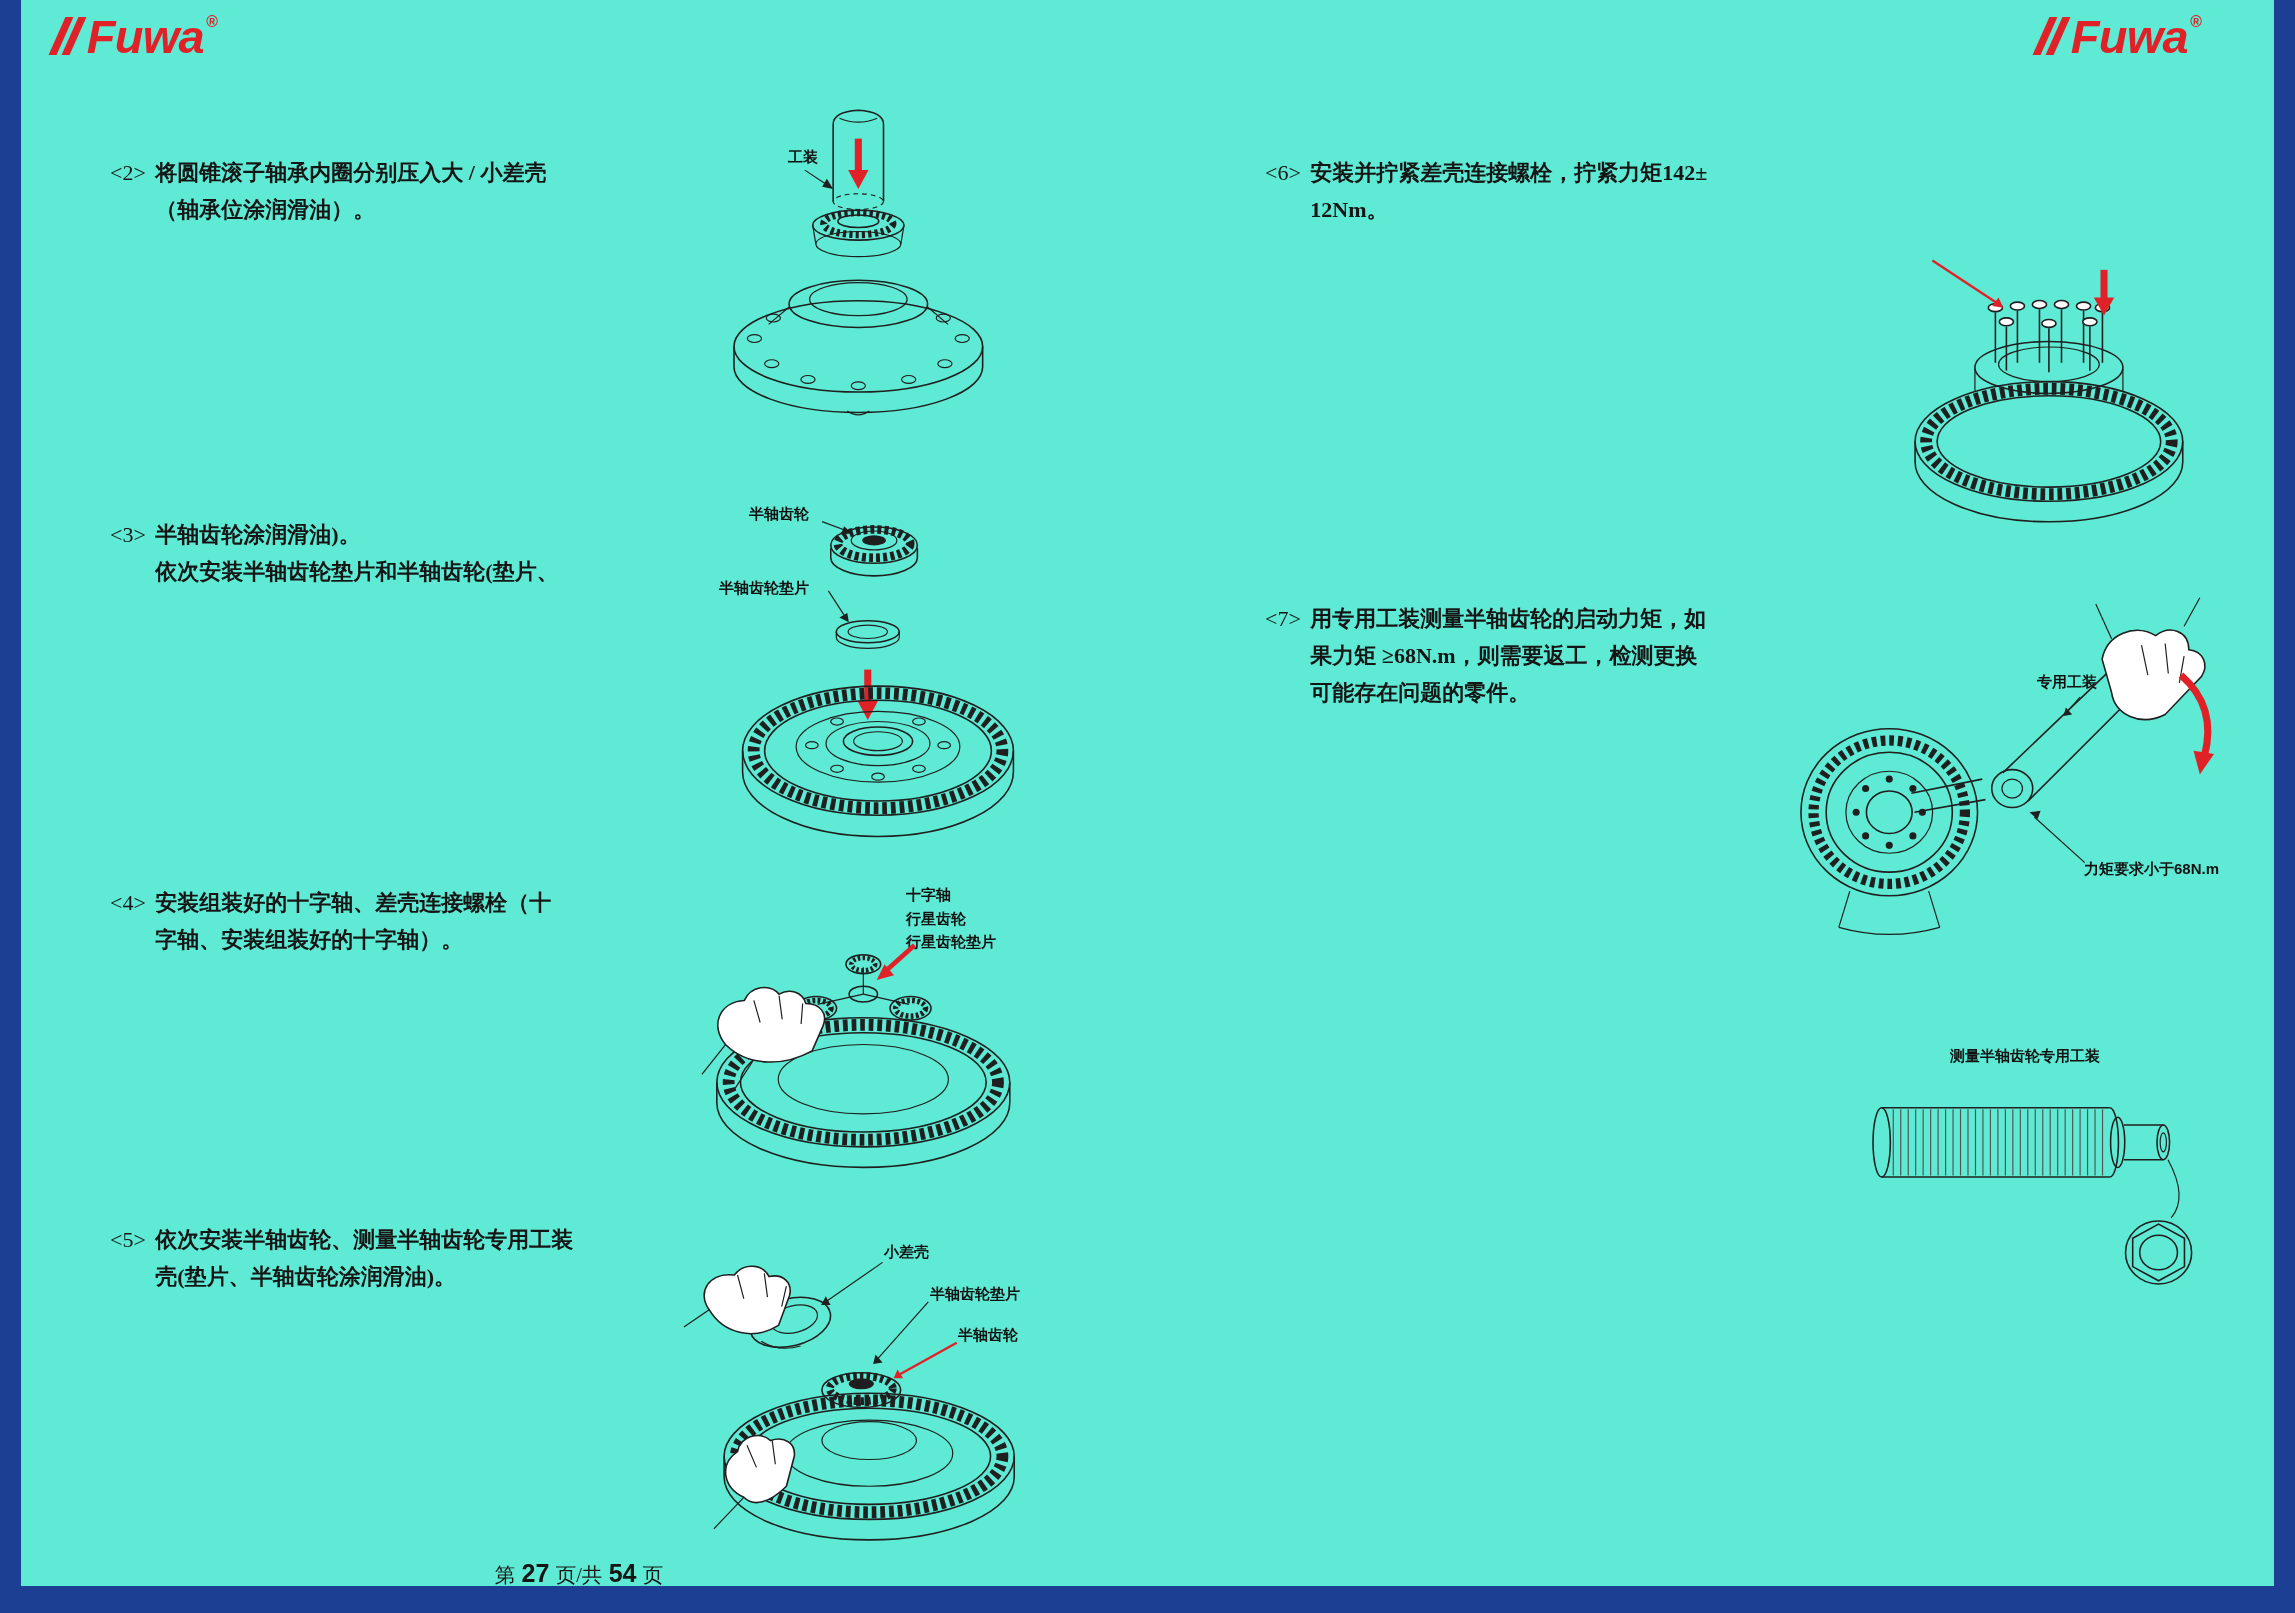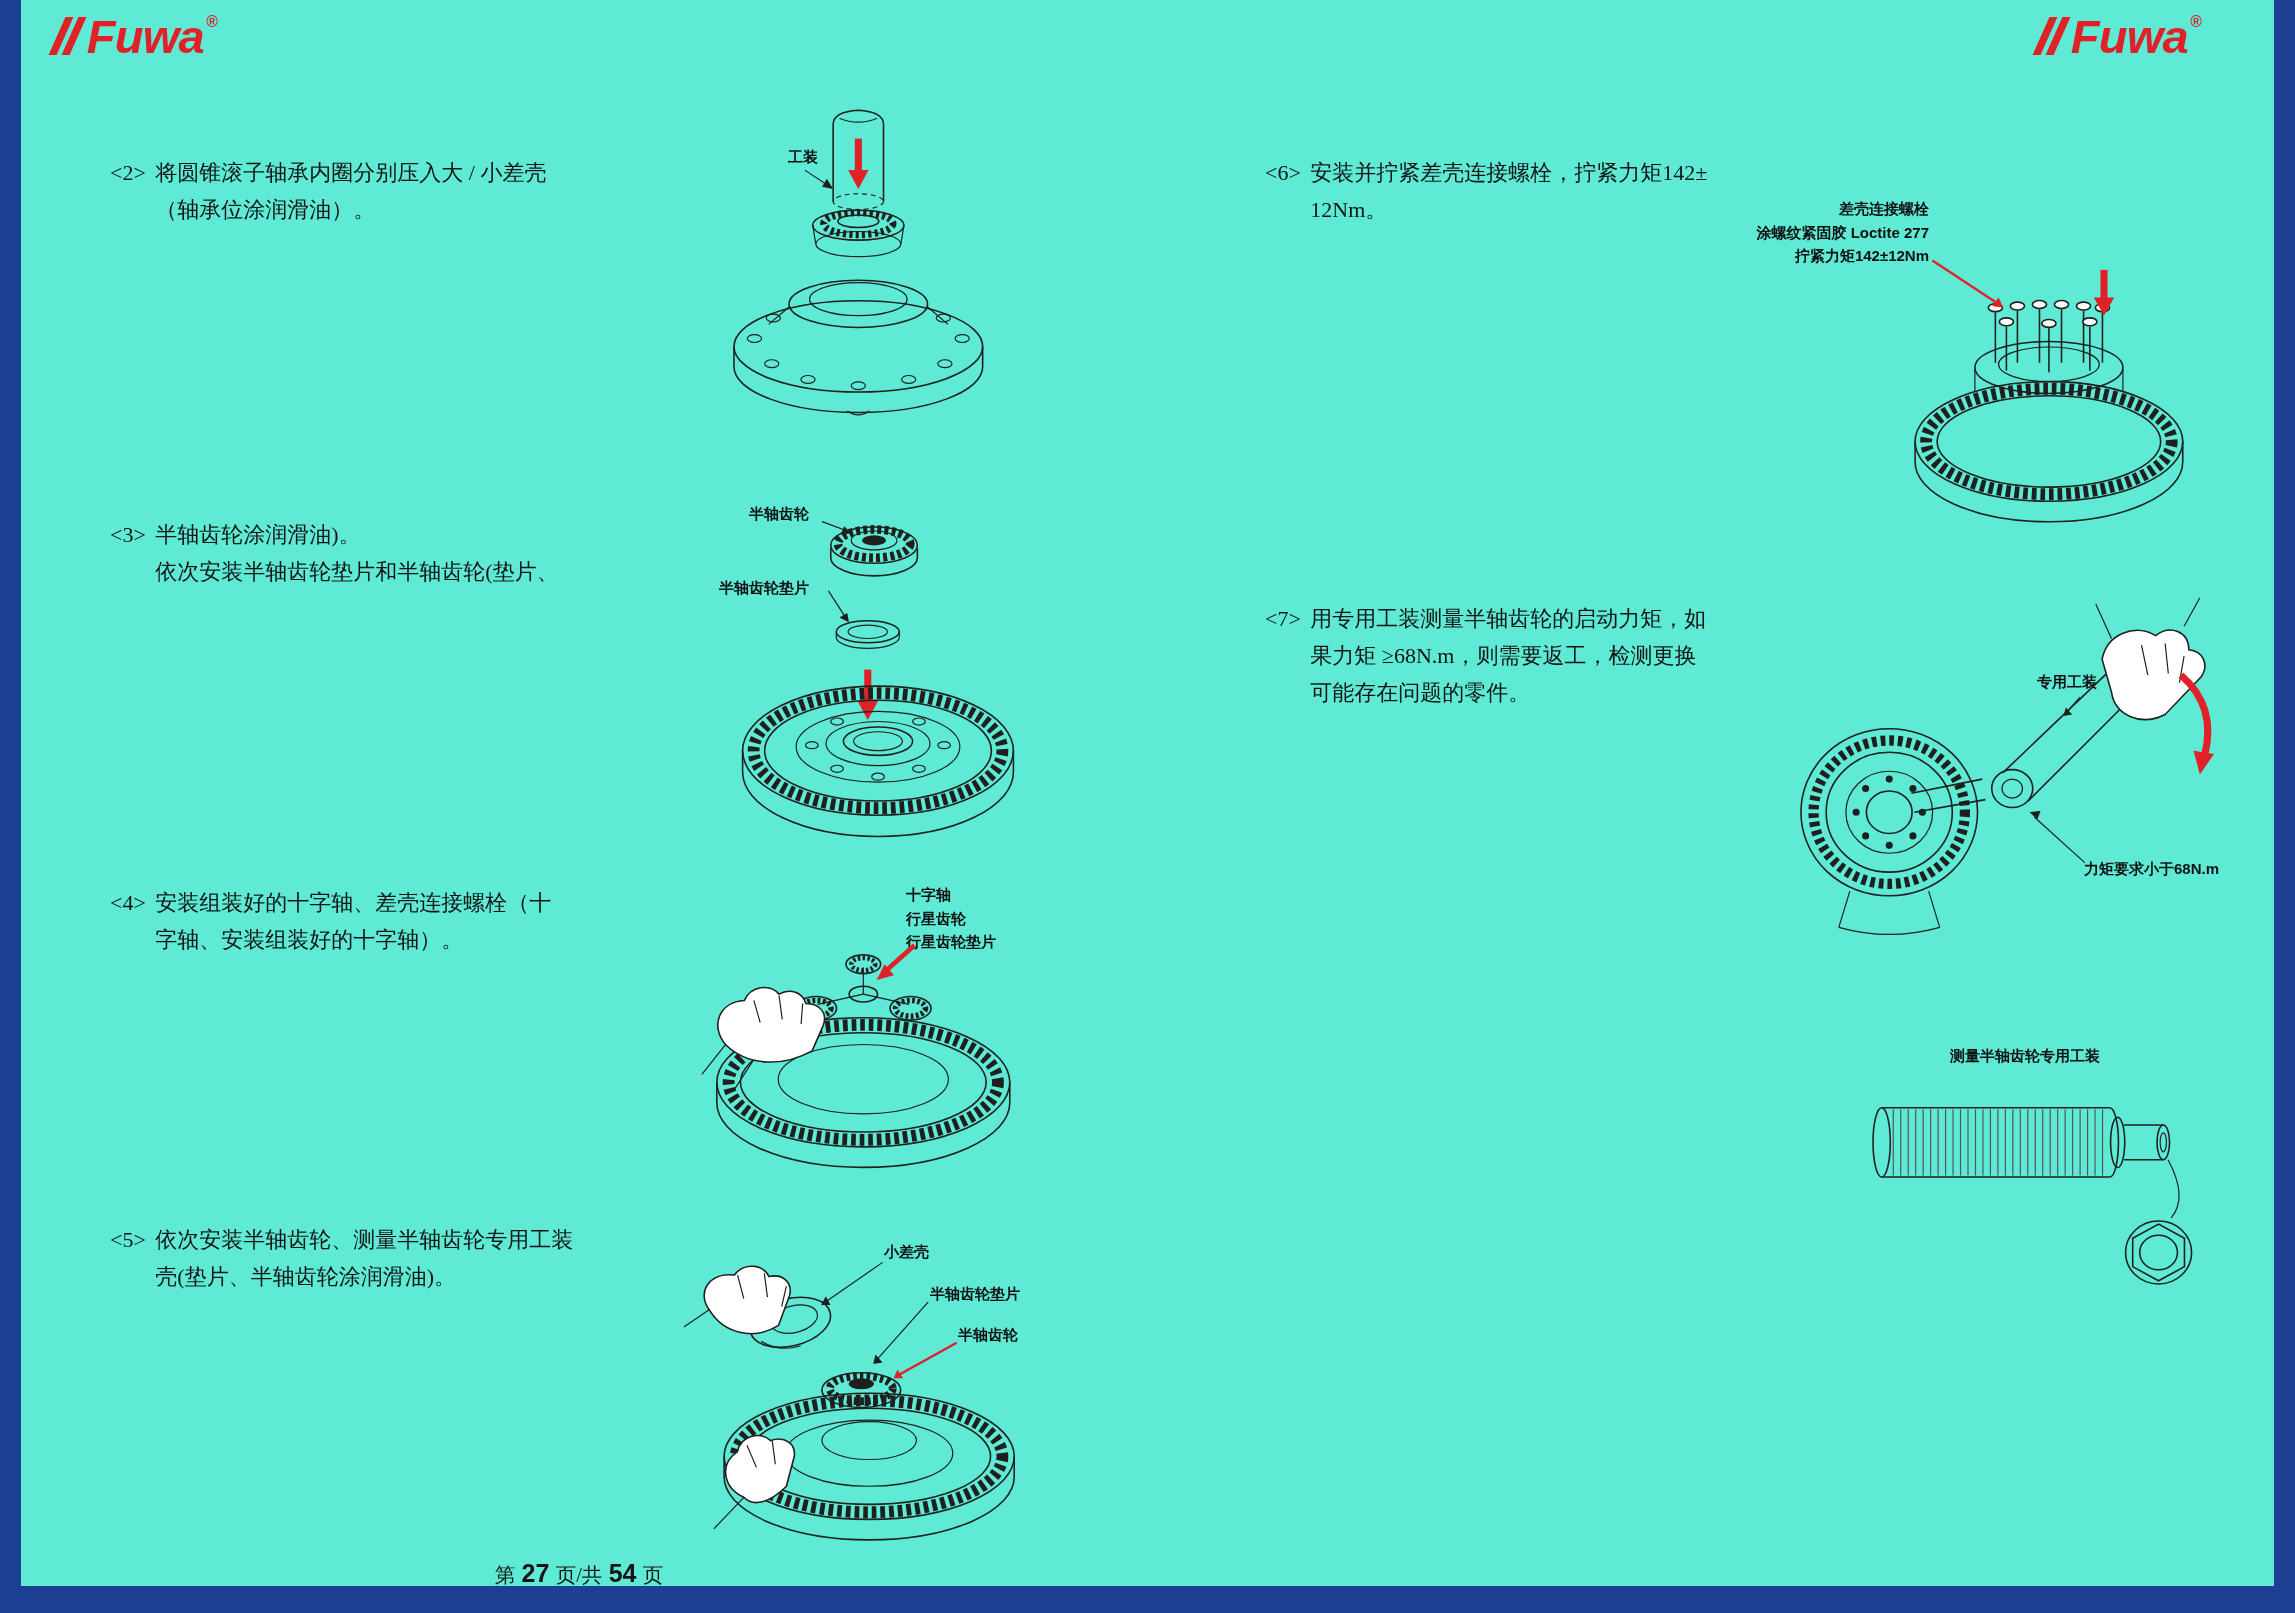--- a/index.html
+++ b/index.html
@@ -17,21 +17,21 @@
   .logo .bar { display:inline-block; width:7.9px; height:38px; background:#e02228;
                transform:skewX(-24deg); margin-right:4.7px; margin-top:4.7px; }
   .logo .name { font-family:"Liberation Sans","DejaVu Sans",sans-serif; font-weight:bold; font-style:italic;
                 font-size:47px; line-height:1; color:#e02228; margin-left:4.7px; letter-spacing:-0.8px; }
   .logo .reg { font-family:"Liberation Sans","DejaVu Sans",sans-serif; font-size:15.8px; color:#e02228;
                margin-left:2.4px; margin-top:0; font-weight:bold; }
 
   .step { position:absolute; display:flex; font-size:22px; line-height:37px; color:#151515; }
   .step .num { white-space:pre; margin-right:9.5px; }
   .step .lines { display:block; }
-  .step .line { display:block; }
+  .step .line { display:block;font-weight:bold; }
 
   .fig-label { position:absolute; font-family:"Liberation Sans","DejaVu Sans",sans-serif;
                font-weight:bold; font-size:15px; color:#111; white-space:nowrap; line-height:20.5px; }
   .fig-label-block { line-height:23.6px; }
   .fig-label-block .lab-line { display:block; }
   .align-right { text-align:right; }
 
   .footer { position:absolute; font-size:20.5px; color:#151515; text-align:center; }
   .footer b { font-family:"Liberation Sans","DejaVu Sans",sans-serif; font-size:25px; margin:0 4.7px; }
   .footer span { margin:0 1.6px; }
@@ -270,25 +270,20 @@
 
   <div class="step" style="left:1265px;top:600px">
     <span class="num">&lt;7&gt;</span>
     <span class="lines">
       <span class="line">用专用工装测量半轴齿轮的启动力矩，如</span>
       <span class="line">果力矩 ≥68N.m，则需要返工，检测更换</span>
       <span class="line">可能存在问题的零件。</span>
     </span>
   </div>
 
-  <div class="fig-label fig-label-block align-right" style="left:1690px;top:197px;width:239px">
-    <span class="lab-line">差壳连接螺栓</span>
-    <span class="lab-line">涂螺纹紧固胶 Loctite 277</span>
-    <span class="lab-line">拧紧力矩142±12Nm</span>
-  </div>
   <svg class="fig" style="left:1734px;top:188px" width="496" height="370" viewBox="0 0 630 470">
     <g>
       <line class="ln" x1="332" y1="158" x2="332" y2="222" stroke-width="6"></line>
         <ellipse class="wh" cx="332" cy="152" rx="9" ry="5"></ellipse>
       <line class="ln" x1="360" y1="156" x2="360" y2="222" stroke-width="6"></line>
         <ellipse class="wh" cx="360" cy="150" rx="9" ry="5"></ellipse>
       <line class="ln" x1="388" y1="154" x2="388" y2="222" stroke-width="6"></line>
         <ellipse class="wh" cx="388" cy="148" rx="9" ry="5"></ellipse>
       <line class="ln" x1="416" y1="154" x2="416" y2="222" stroke-width="6"></line>
         <ellipse class="wh" cx="416" cy="148" rx="9" ry="5"></ellipse>

